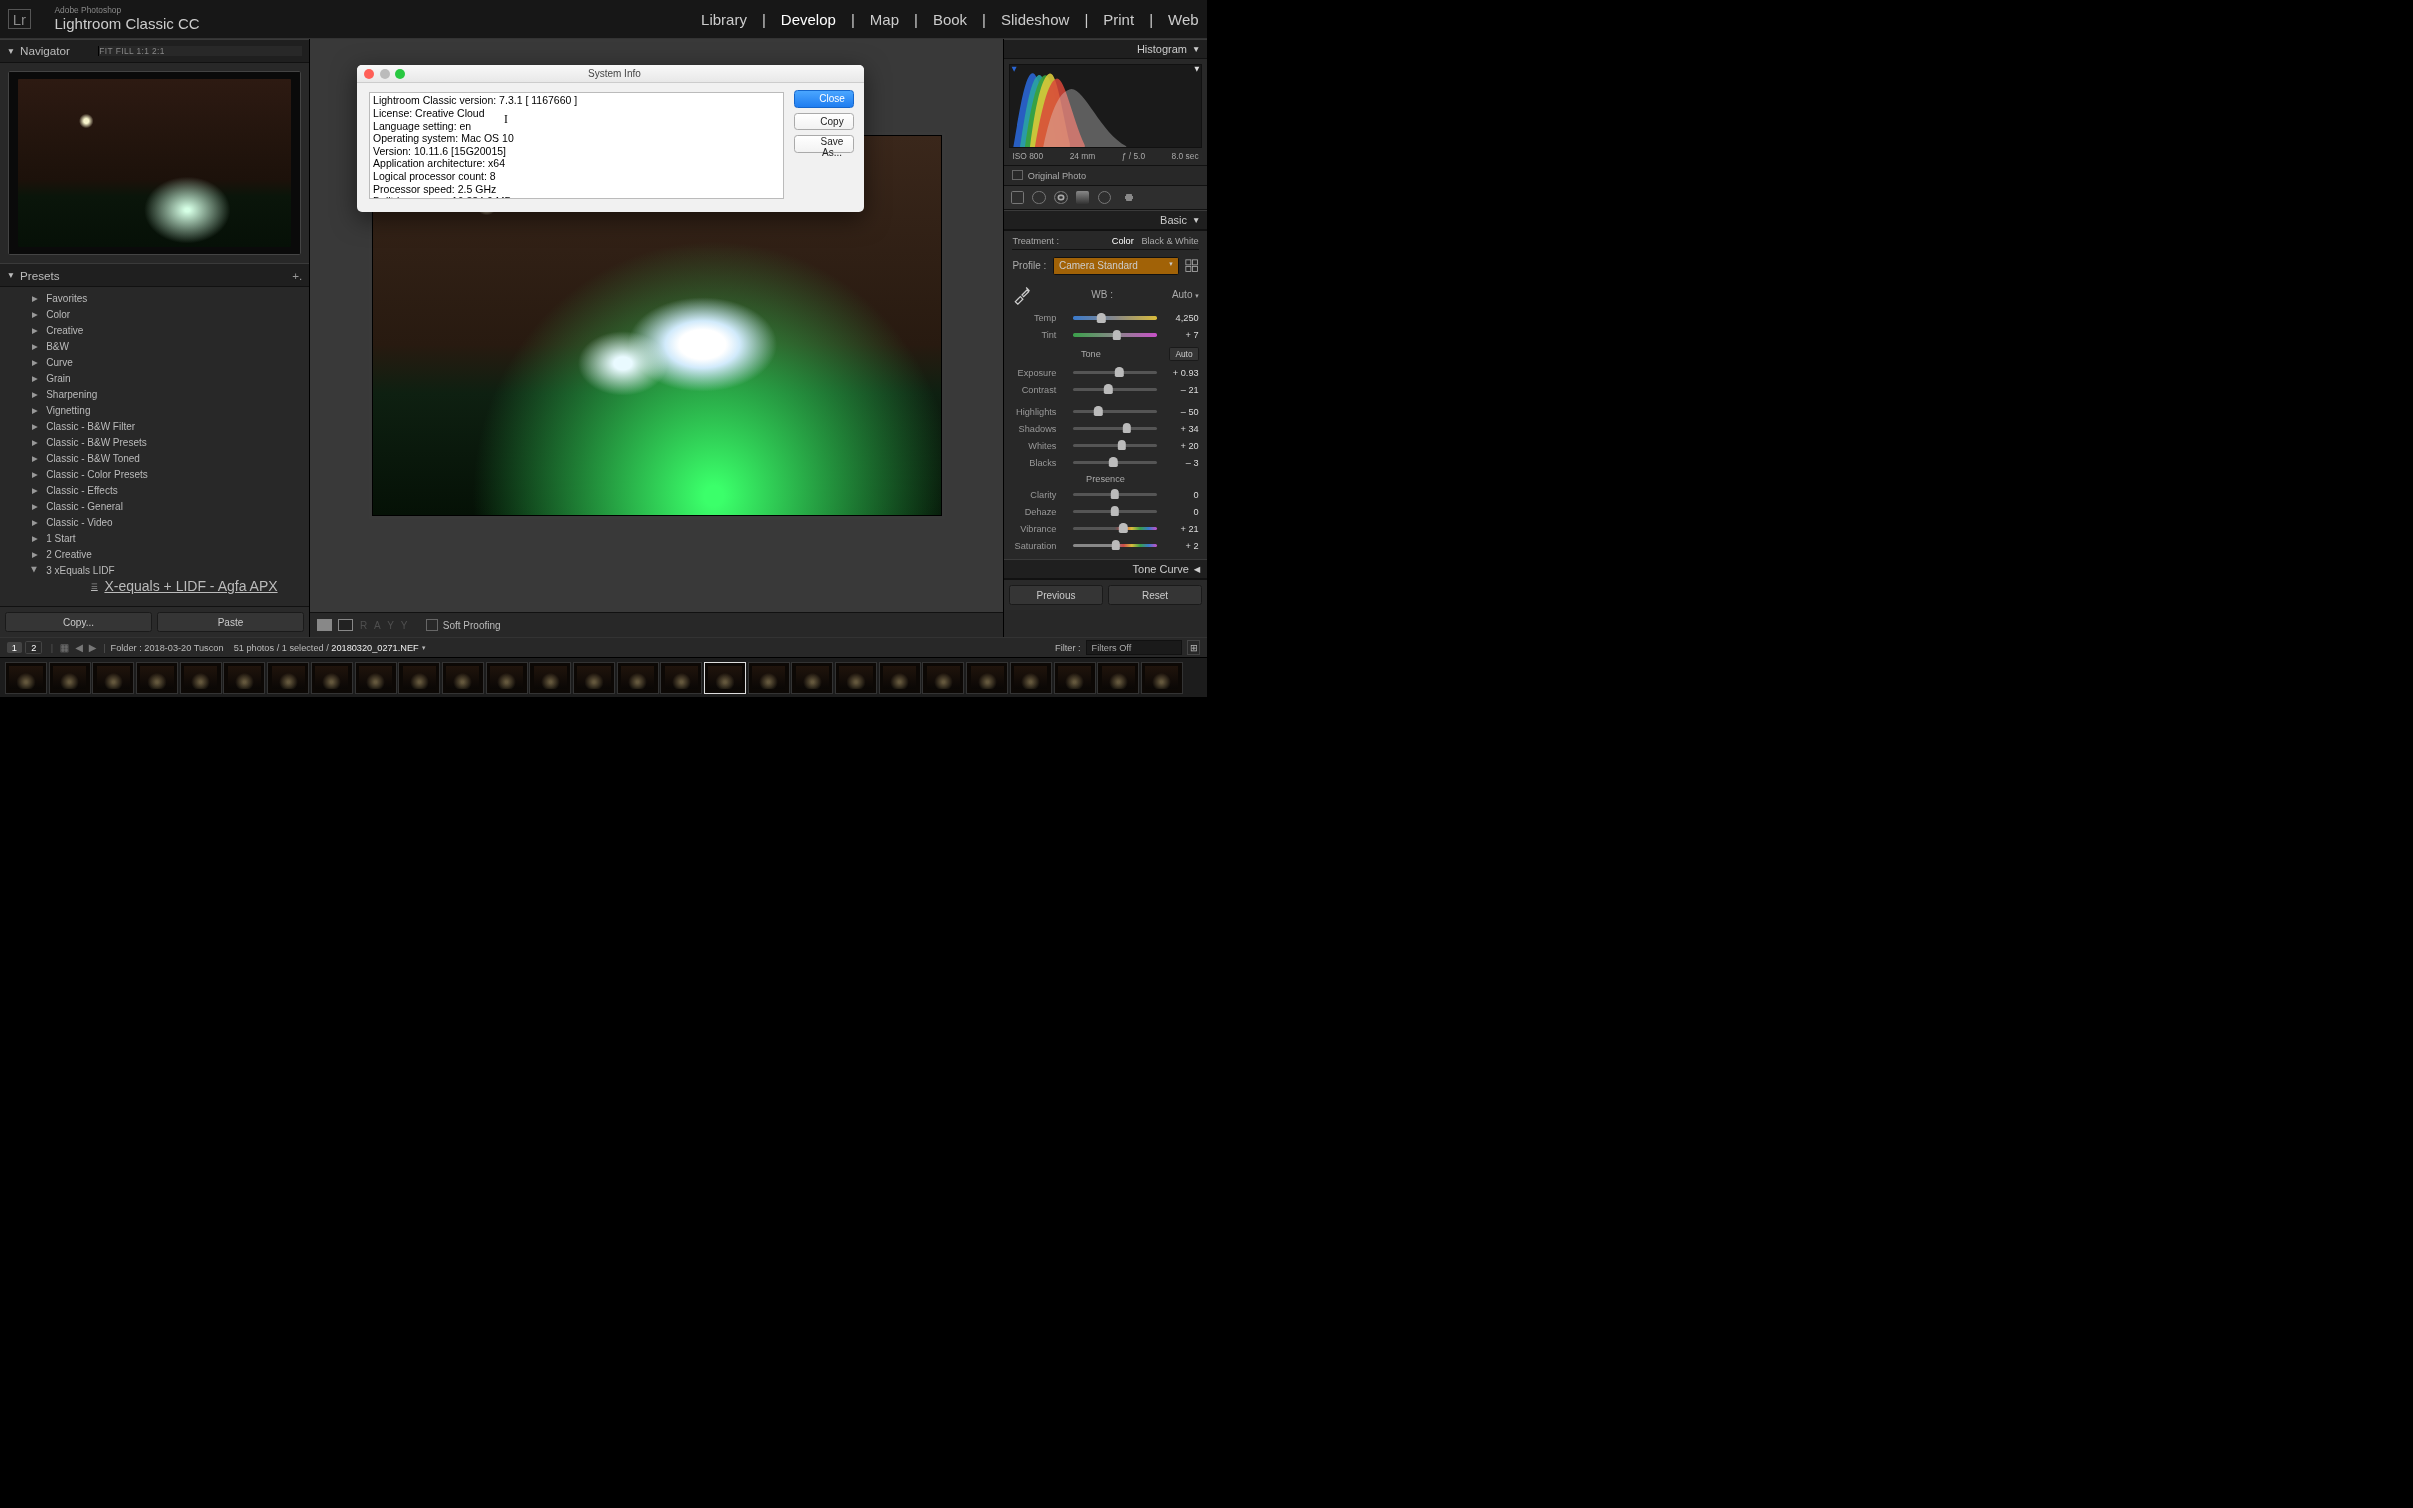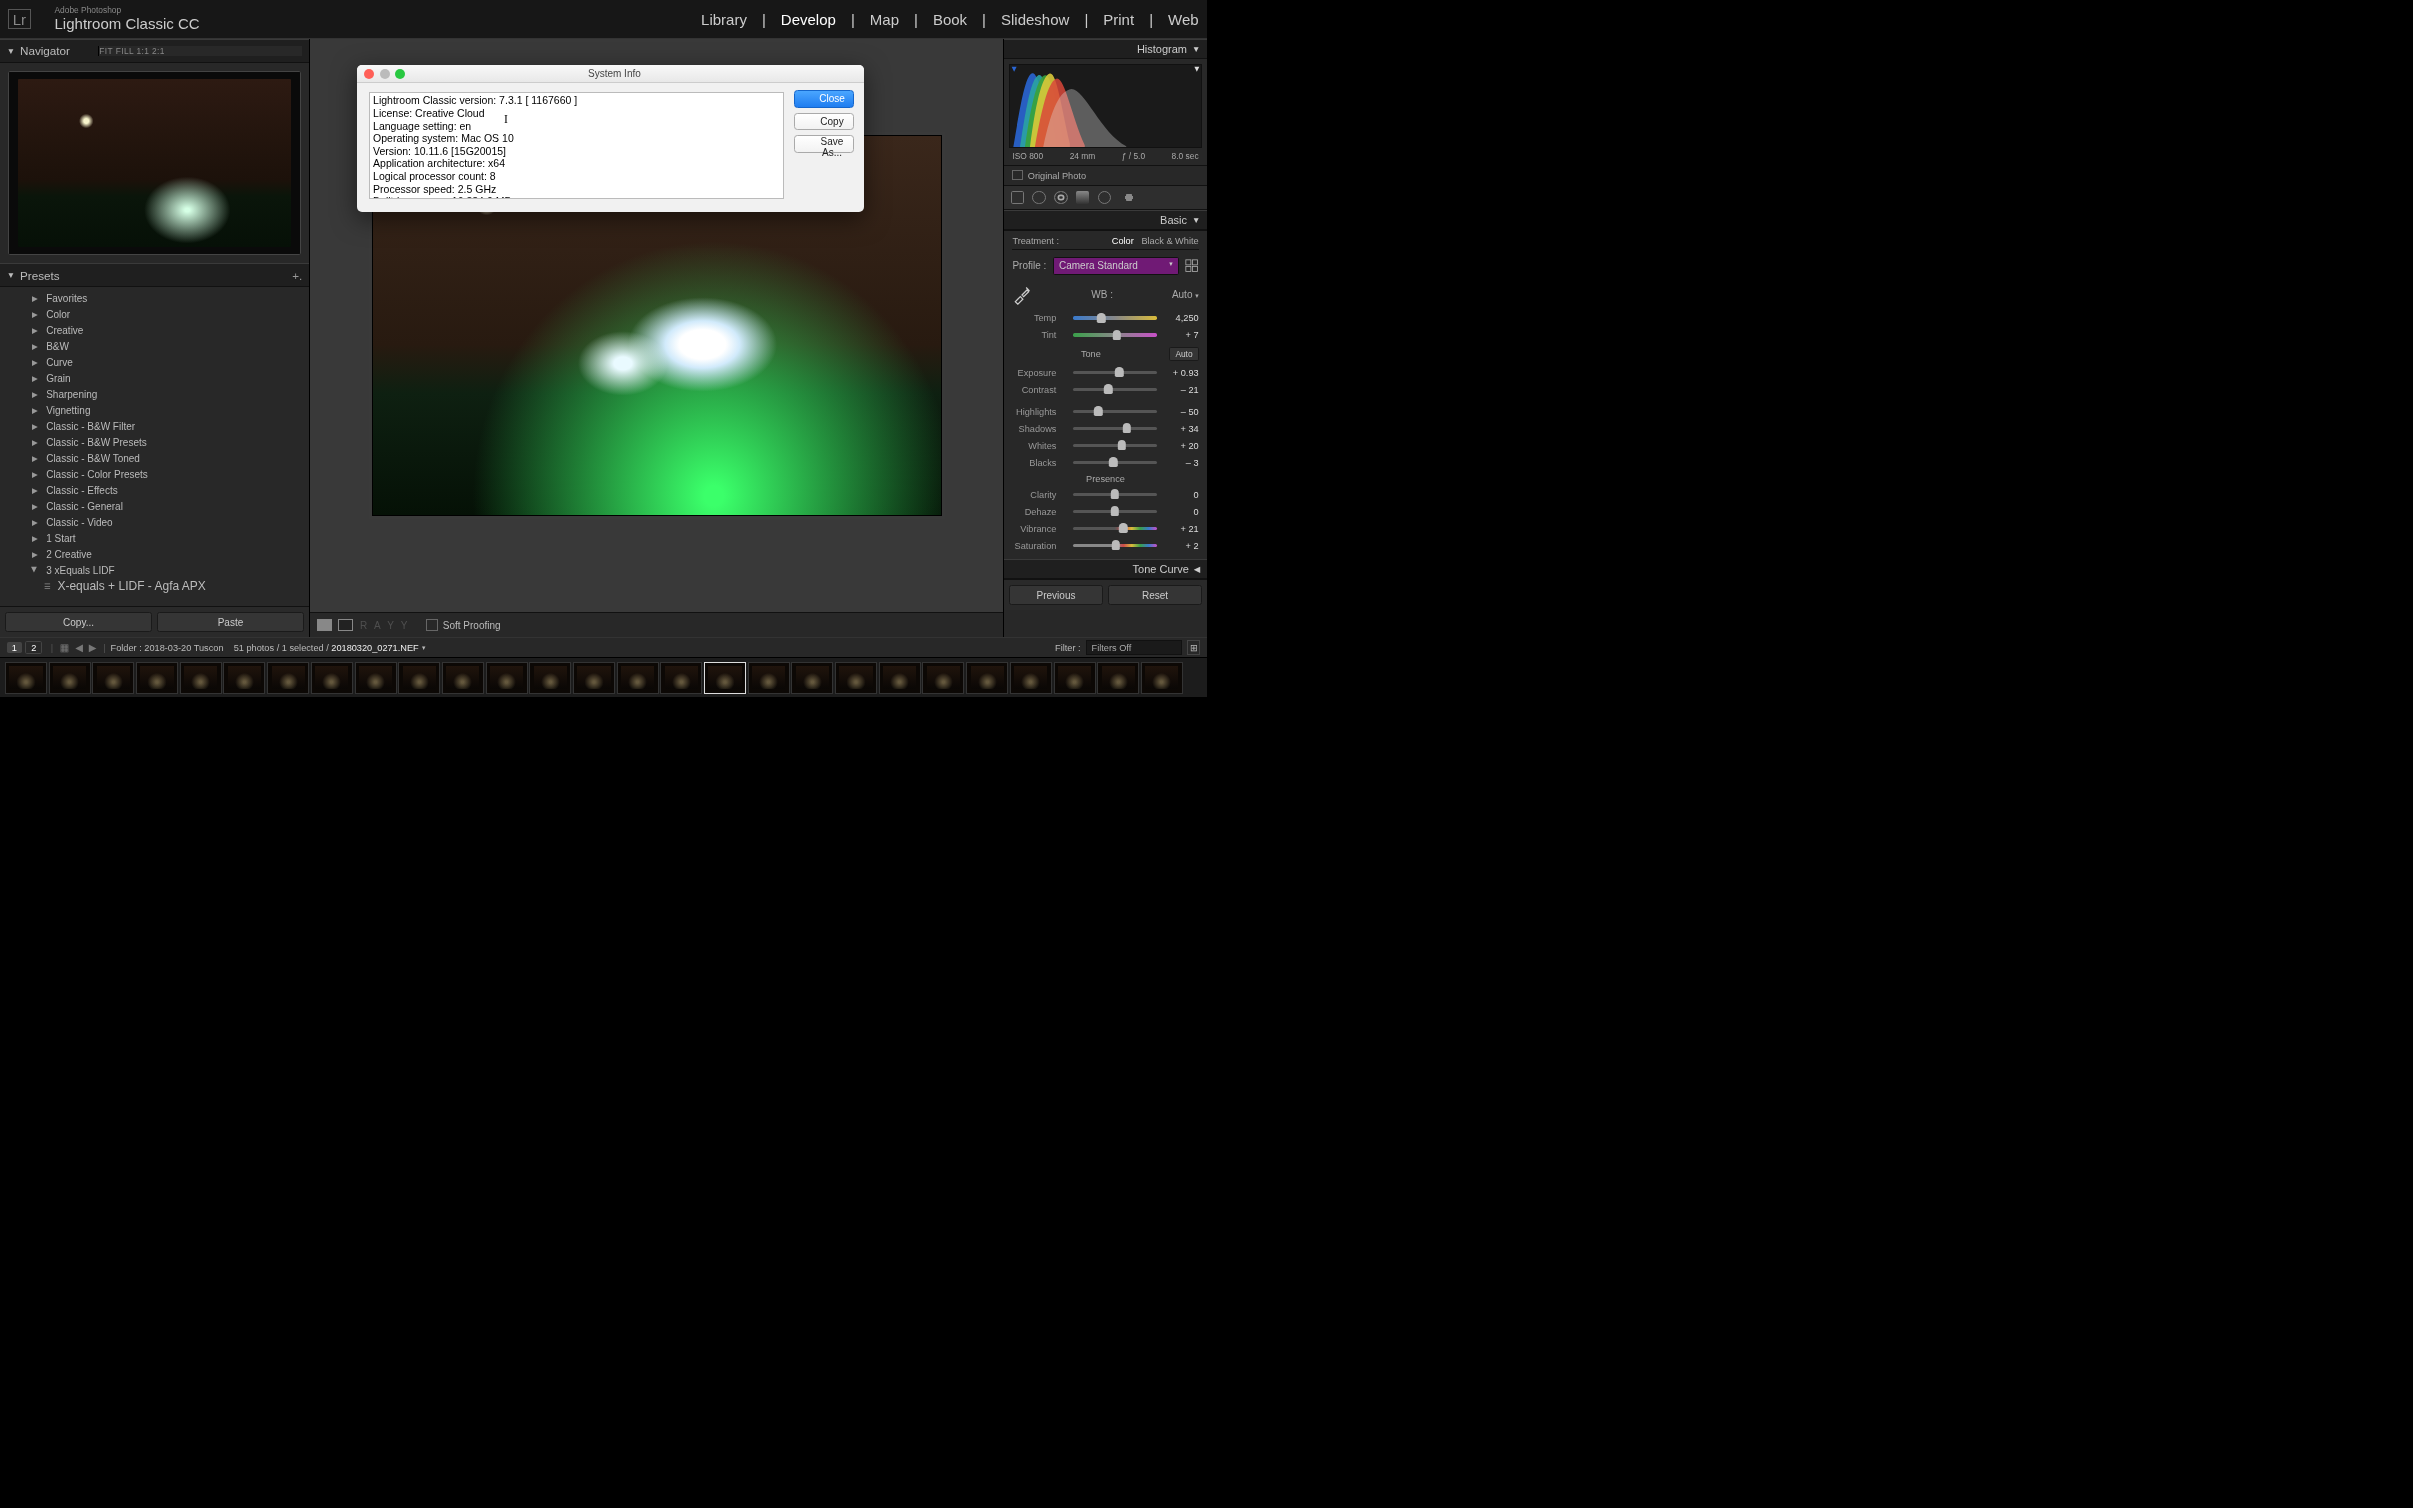--- a/index.html
+++ b/index.html
@@ -23,21 +23,21 @@
 .panel-header { height: 23.5px; background: #1f1f1f; display: flex; align-items: center; padding: 0 6.7px; border-top: 0.8px solid #3a3a3a; border-bottom: 0.8px solid #111; color: #bbb; font-size: 11.7px; }
 .panel-header .tri { margin-right: 5px; font-size: 8.4px; }
 .panel-header .right { margin-left: auto; font-size: 8.4px; color: #888; letter-spacing:0.4px;}
 .nav-thumb { margin: 8.4px; height: 184px; background: #0a0a0a; border: 0.8px solid #444; display:flex; align-items:center; justify-content:center; position:relative; border-radius:1.7px; }
 .nav-img { width: 94%; height: 92%; background: radial-gradient(circle at 25% 25%, #f8f4cc 1%, transparent 3%), radial-gradient(ellipse at 62% 78%, #d5ffe5 1%, transparent 18%), linear-gradient(#2d1a12 0%, #1c110a 60%, #0a150a 70%, #061007 100%); border-radius:0.8px; }
 
 .preset-list { flex: 1; overflow: hidden; padding: 3.4px 0; }
 .preset-item { height: 16px; display: flex; align-items: center; padding-left: 47px; color: #bbb; font-size: 10px; }
 .preset-item .arrow { margin-right: 8.4px; color: #999; font-size: 7.5px; margin-left:-15px;}
 .preset-item.expanded .arrow { transform: rotate(90deg) translateX(-0.8px); display:inline-block;}
-.preset-sub { padding-left: 44px; color: #bbb; font-size: 12px; height:16px; display:flex;align-items:center;}
+.preset-sub { padding-left: 91px; color: #bbb; font-size: 14px; height:16px; display:flex;align-items:center;text-decoration:underline;}
 .preset-sub::before { content:'☰'; font-size:7.5px; margin-right:6.7px; color:#888;}
 
 .lpanel-btns { display: flex; gap: 5px; padding: 5px; background:#2a2a2a; border-top:0.8px solid #111;}
 .lpanel-btns button { flex: 1; height: 20px; background: #353535; border: 0.8px solid #1a1a1a; color: #ccc; font-size: 10px; border-radius:2.5px; }
 
 
 .center { flex: 1; background: #393939; display: flex; flex-direction: column; }
 .canvas { flex: 1; display: flex; align-items: center; justify-content: center; padding: 17px; }
 .canvas-img { width: 570px; height: 381px; background: radial-gradient(circle at 20% 18%, #fffbd8 .5%, transparent 2%), radial-gradient(ellipse at 44% 60%, #e9faff 2%, transparent 10%), radial-gradient(ellipse at 58% 55%, #fff 5%, #d1eafb 8%, transparent 16%), radial-gradient(ellipse at 60% 95%, #3bff6a 2%, transparent 50%), linear-gradient(#3a271b 0%, #281a10 55%, #0e2011 68%, #051106 100%); border:0.8px solid #000; box-shadow: 0 0 0 3.4px #3a3a3a; }
 .toolbar { height: 25px; background: #282828; display: flex; align-items: center; padding: 0 6.7px; gap: 6.7px; border-top:0.8px solid #111; color:#888;}
@@ -69,21 +69,21 @@
 .dev-row .slider.tint { background:linear-gradient(90deg,#3aa04a,#888,#c850c8);}
 .dev-row .slider.vib { background:linear-gradient(90deg,#555 50%, #cc4a4a, #d9bb3a, #3aa04a, #3a7acc, #c850c8);}
 .dev-row .slider.sat { background:linear-gradient(90deg,#888 50%, #cc4a4a, #d9bb3a, #3aa04a, #3a7acc, #c850c8);}
 .dev-row .knob { position:absolute; top:-3.4px; width:8.4px; height:10px; background:#bbb; border-radius:1.7px; border-top-left-radius:4.2px; border-top-right-radius:4.2px; transform:translateX(-50%);}
 .sec-title { text-align:center; color:#aaa; font-size:9.2px; margin:3.4px 0 1.7px;}
 .sec-title-row { display:flex; justify-content:space-between; align-items:center; color:#aaa; font-size:9.2px; margin:3.4px 0;}
 .btn-auto { background:#353535; border:0.8px solid #1a1a1a; color:#ccc; font-size:8.4px; padding:0.8px 5px; border-radius:1.7px;}
 .treatment { display:flex; justify-content:space-between; font-size:9.2px; color:#aaa; border-bottom:0.8px solid #111; padding-bottom:3px;}
 .treatment .on { color:#fff; font-weight:500;}
 .profile-row { display:flex; align-items:center; font-size:10px; color:#aaa; gap:6.7px; padding:6.7px 0;}
-.profile-sel { flex:1; background:#701a75; padding:2.5px 5px; border:0.8px solid #111; color:#ccc; border-radius:1.7px;}
+.profile-sel { flex:1; background:#a16207; padding:2.5px 5px; border:0.8px solid #111; color:#ccc; border-radius:1.7px;}
 .grid-icon { width:13.4px; height:13.4px; display:inline-block; }
 .grid-icon svg{width:100%;height:100%;}
 .wb-row { display:flex; align-items:center; font-size:10px; color:#aaa; gap:6.7px;}
 .eyedrop { width:20px; height:20px; }
 
 .rpanel-btns { display: flex; gap: 5px; padding: 5px; background:#2a2a2a; border-top:0.8px solid #111;}
 .rpanel-btns button { flex: 1; height: 20px; background: #353535; border: 0.8px solid #1a1a1a; color: #ccc; font-size: 10px; border-radius:2.5px;}
 
 
 .bottombar { height: 20px; background: #282828; display: flex; align-items: center; padding: 0 6.7px; font-size: 9.2px; color: #bbb; border-top:0.8px solid #333;}

